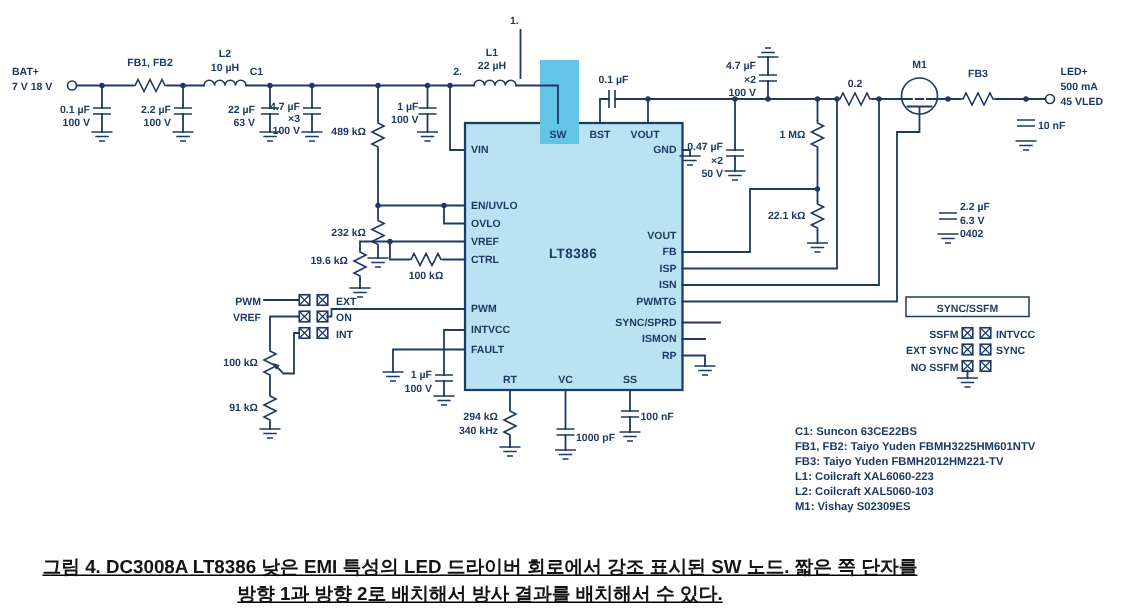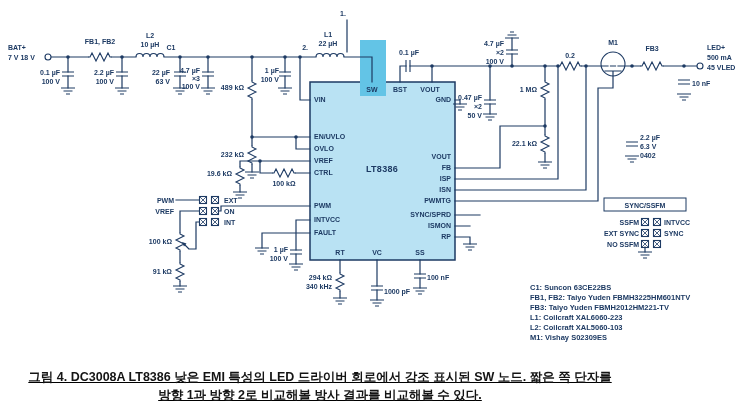--- a/index.html
+++ b/index.html
@@ -262,15 +262,15 @@
     <text x="530" y="300" class="parts">FB1, FB2: Taiyo Yuden FBMH3225HM601NTV</text>
     <text x="530" y="310" class="parts">FB3: Taiyo Yuden FBMH2012HM221-TV</text>
     <text x="530" y="320" class="parts">L1: Coilcraft XAL6060-223</text>
     <text x="530" y="330" class="parts">L2: Coilcraft XAL5060-103</text>
     <text x="530" y="340" class="parts">M1: Vishay S02309ES</text>
   </g>
 </svg>
 
 <div class="caption">
   <div>그림 4. DC3008A LT8386 낮은 EMI 특성의 LED 드라이버 회로에서 강조 표시된 SW 노드. 짧은 쪽 단자를</div>
-  <div>방향 1과 방향 2로 비교해볼 방사 결과를 비교해볼 수 있다.</div>
+  <div>방향 1과 방향 2로 배치해서 방사 결과를 배치해서 수 있다.</div>
 </div>
 </div>
 
 </body></html>

